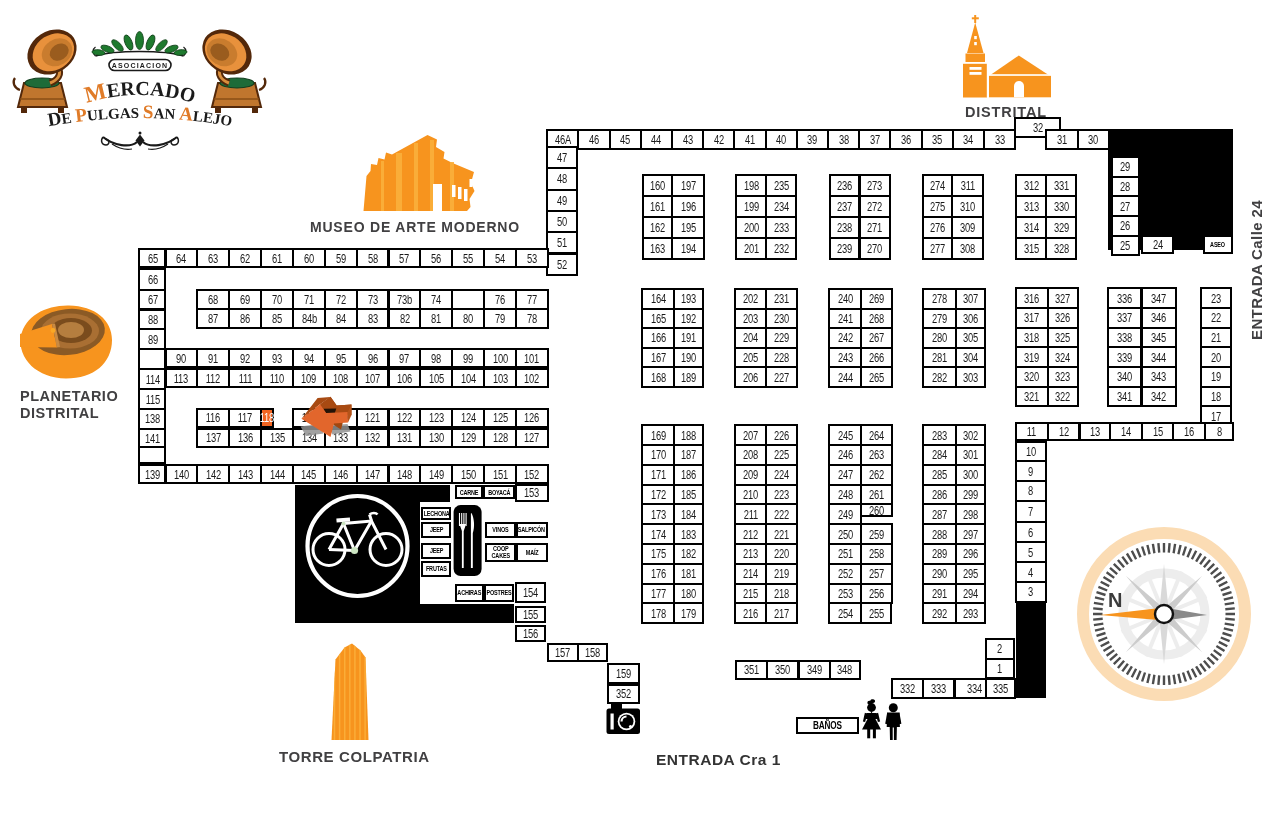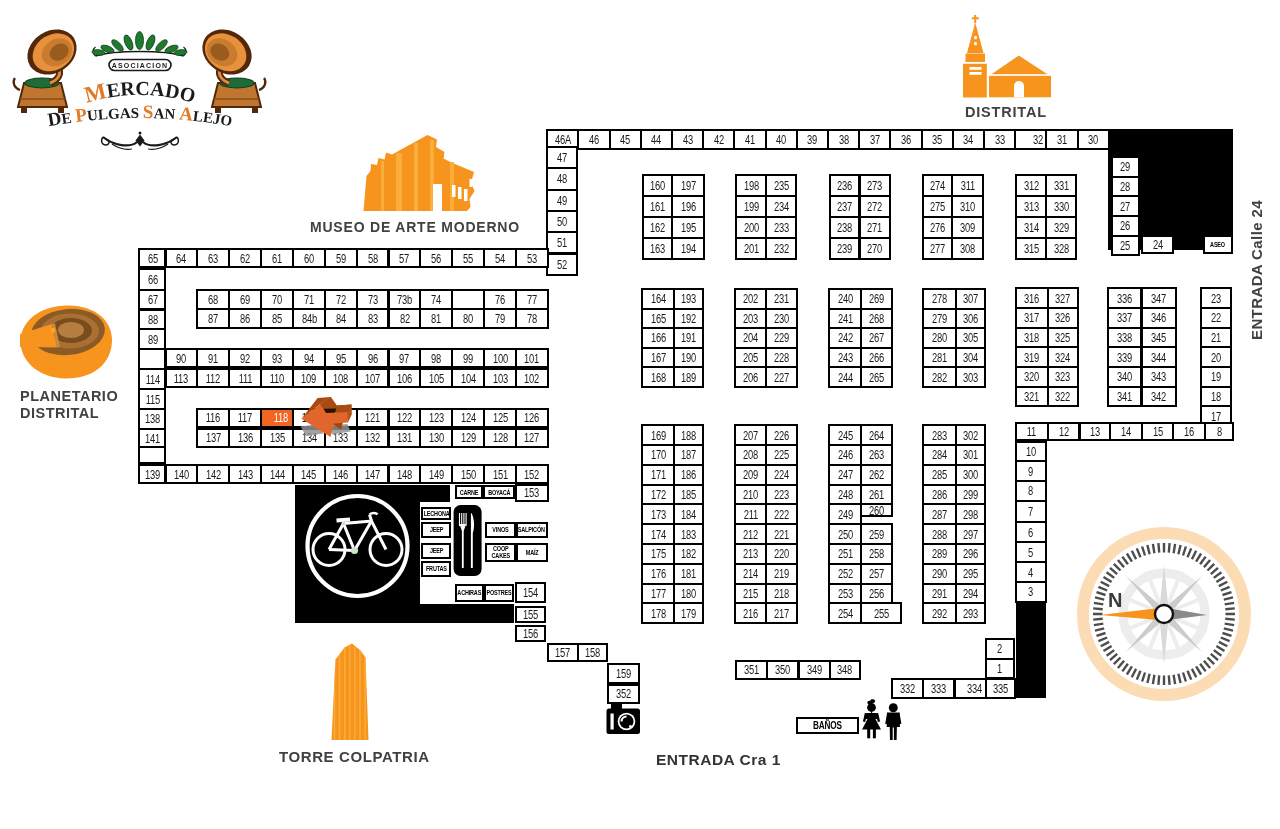--- a/index.html
+++ b/index.html
@@ -61,21 +61,21 @@
   </div>
 <div class="c" style="left:920.6px;top:128.5px;width:33.2px;height:21.3px;">
     <span>35</span>
   </div>
 <div class="c" style="left:951.8px;top:128.5px;width:33.2px;height:21.3px;">
     <span>34</span>
   </div>
 <div class="c" style="left:983.0px;top:128.5px;width:33.2px;height:21.3px;">
     <span>33</span>
   </div>
-<div class="c" style="left:1014.2px;top:129px;width:47px;height:21.3px;text-align:center;">
+<div class="c" style="left:1014.2px;top:117px;width:47px;height:21.3px;text-align:center;">
     <span>32</span>
   </div>
 <div class="c" style="left:1045.4px;top:128.5px;width:33.2px;height:21.3px;">
     <span>31</span>
   </div>
 <div class="c" style="left:1076.6px;top:128.5px;width:33.2px;height:21.3px;">
     <span>30</span>
   </div>
 <div class="c" style="left:546.2px;top:146.0px;width:32.2px;height:23.3px;">
     <span>47</span>
@@ -417,21 +417,21 @@
   </div>
 <div class="c" style="left:514.9px;top:368.2px;width:33.9px;height:19.9px;">
     <span>102</span>
   </div>
 <div class="c" style="left:196.4px;top:408.0px;width:33.8px;height:19.9px;">
     <span>116</span>
   </div>
 <div class="c" style="left:228.2px;top:408.0px;width:33.9px;height:19.9px;">
     <span>117</span>
   </div>
-<div class="c hl" style="left:260.1px;top:408.0px;width:42px;height:19.9px;">
+<div class="c hl" style="left:260.1px;top:408.0px;width:14px;height:19.9px;">
     <span>118</span>
   </div>
 <div class="c" style="left:292.0px;top:408.0px;width:33.8px;height:19.9px;">
     <span>119</span>
   </div>
 <div class="c" style="left:323.8px;top:408.0px;width:33.8px;height:19.9px;">
     <span>120</span>
   </div>
 <div class="c" style="left:355.6px;top:408.0px;width:33.9px;height:19.9px;">
     <span>121</span>
@@ -816,21 +816,21 @@
   </div>
 <div class="c" style="left:828.0px;top:582.6px;width:34.2px;height:21.8px;">
     <span>253</span>
   </div>
 <div class="c" style="left:860.2px;top:582.6px;width:32.4px;height:21.8px;">
     <span>256</span>
   </div>
 <div class="c" style="left:828.0px;top:602.4px;width:34.2px;height:21.8px;">
     <span>254</span>
   </div>
-<div class="c" style="left:860.2px;top:602.4px;width:42px;height:21.8px;">
+<div class="c" style="left:860.2px;top:602.4px;width:32px;height:21.8px;">
     <span>255</span>
   </div>
 <div class="c" style="left:922.0px;top:424.2px;width:34.8px;height:21.8px;">
     <span>283</span>
   </div>
 <div class="c" style="left:954.8px;top:424.2px;width:31.2px;height:21.8px;">
     <span>302</span>
   </div>
 <div class="c" style="left:922.0px;top:444.0px;width:34.8px;height:21.8px;">
     <span>284</span>

